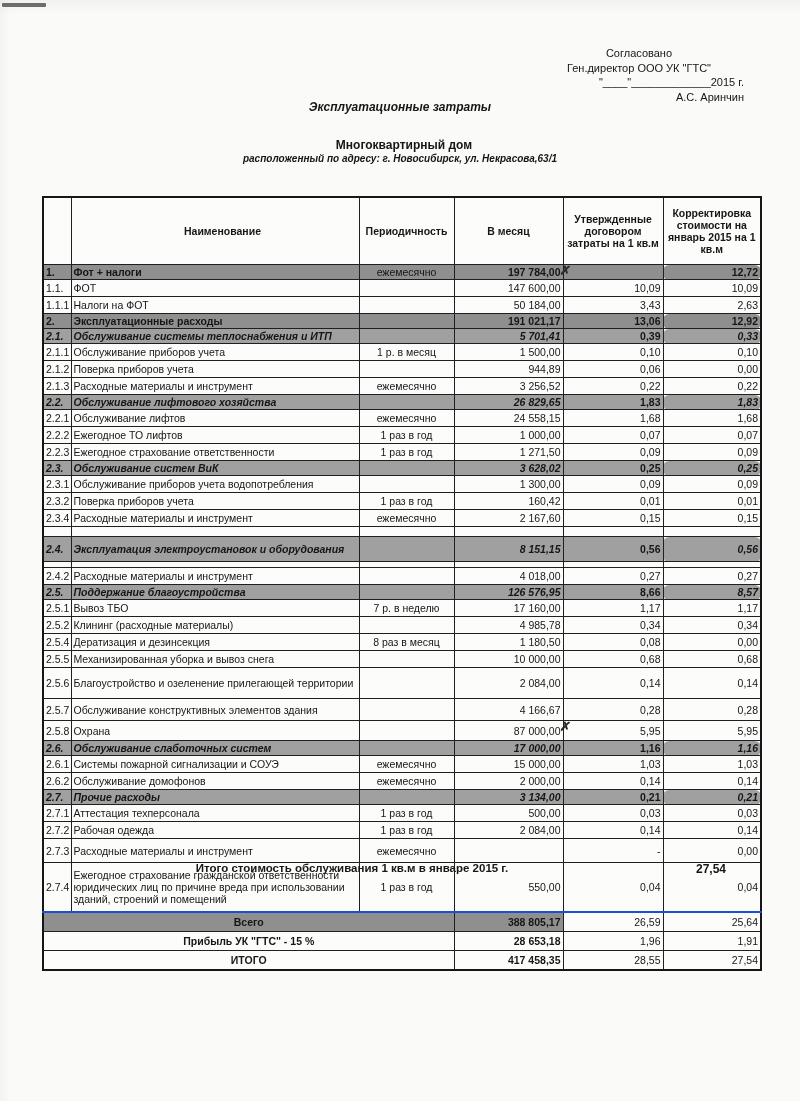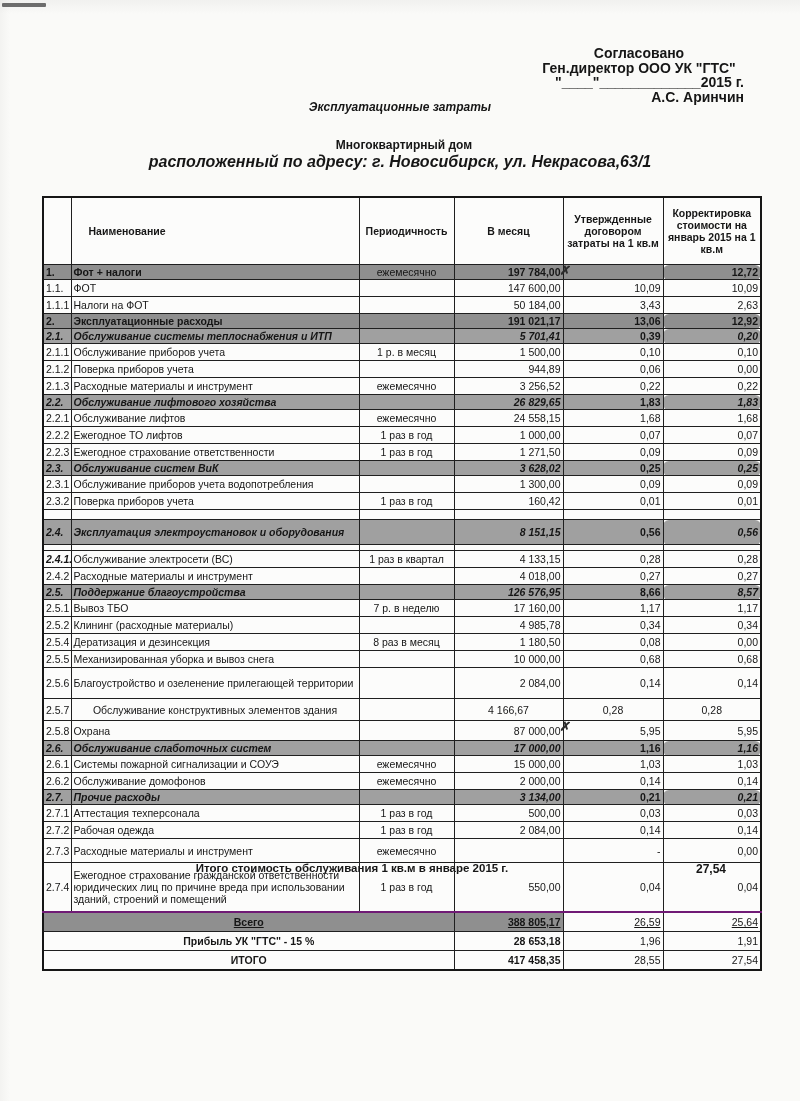--- a/index.html
+++ b/index.html
@@ -17,74 +17,74 @@
                linear-gradient(90deg, rgba(180,180,178,.10), rgba(255,255,255,0) 10px);
     pointer-events:none;
   }
   .scan-mark{
     position:absolute;left:2px;top:3px;width:44px;height:4px;
     background:#555;border-radius:1px;opacity:.85;
   }
   
   .approval{
     position:absolute;top:46px;right:56px;width:210px;
-    font-size:14px;line-height:14.5px;text-align:center;font-weight:bold;
+    font-size:11px;line-height:14.5px;text-align:center;
   }
   .approval .r{text-align:right;}
   
   .title{
     position:absolute;top:100px;left:0;width:100%;
     text-align:center;font-size:12px;font-weight:bold;font-style:italic;
   }
   .subtitle1{
     position:absolute;top:138px;left:4px;width:100%;
     text-align:center;font-size:12px;font-weight:bold;
   }
   .subtitle2{
     position:absolute;top:153px;left:0;width:100%;
-    text-align:center;font-size:16px;font-weight:bold;font-style:italic;
+    text-align:center;font-size:10px;font-weight:bold;font-style:italic;
   }
   
   table.cost{
     position:absolute;left:42px;top:196px;
     border-collapse:collapse;table-layout:fixed;width:718px;
     background:#fcfcfb;
   }
   table.cost th, table.cost td{
     border:1px solid #1f1f1f;
     font-size:10.5px;line-height:12px;
     padding:1px 2px;
     vertical-align:middle;
     overflow:visible;
   }
   table.cost{border:2px solid #161616;}
   thead th{
     height:64px;font-weight:bold;font-size:10.5px;line-height:12.5px;
     text-align:center;background:#fcfcfb;border-bottom:2px solid #161616;margin-left:48px;
   }
-  thead th.name{text-align:left;padding-left:17px;}
+  thead th.name{text-align:center;padding-left:17px;}
   td.c-num{text-align:left;padding-left:2px;}
   td.c-name{text-align:left;padding-left:3px;}
   td.c-period{text-align:center;}
   td.c-month{text-align:right;padding-right:14px;position:relative;}
   td.c-approved{text-align:right;padding-right:22px;}
   td.c-corr{text-align:right;padding-right:25px;border-radius:6px;}
   tr.n td{height:14px;}
-  tr.h17 td{height:17px;} tr.h19 td{height:19px;text-align:center;} tr.h21 td{height:21px;}
+  tr.h17 td{height:17px;} tr.h19 td{height:19px;} tr.h21 td{height:21px;}
   tr.s1 td{background:var(--g1);font-weight:bold;}
   tr.s1 td.c-period{font-weight:normal;}
   tr.s2 td{background:var(--g2);font-weight:bold;}
   tr.s2 td.c-num, tr.s2 td.c-name, tr.s2 td.c-month, tr.s2 td.c-corr{font-style:italic;}
   tr.sec24 td{height:22px;}
   tr.sp1 td{height:9px;background:#fcfcfb;padding:0;}
   tr.sp2 td{height:5px;background:#fcfcfb;padding:0;}
   tr.wrap2 td{height:28px;}
   tr.wrap3 td{height:46px;}
   td.bi-num{font-weight:bold;font-style:italic;}
-  tr.total td{height:16px;border-top:2px solid #701a75;text-decoration:underline;}
+  tr.total td{height:16px;border-top:2px solid #1d4ed8;}
   tr.total td.t-label{background:var(--g1);font-weight:bold;text-align:center;}
   tr.total td.c-month{background:var(--g1);font-weight:bold;padding-left:23px;}
   tr.tw td{height:16px;}
   tr.tw td.t-label{font-weight:bold;text-align:center;}
   tr.tw td.c-month{font-weight:bold;}
   .mark{
     position:absolute;right:-8px;top:0px;
     font-size:13px;font-weight:bold;color:#2c2c2c;
     transform:rotate(8deg);font-style:normal;
   }
@@ -164,21 +164,21 @@
           <td class="c-month">191 021,17</td>
           <td class="c-approved">13,06</td>
           <td class="c-corr">12,92</td>
         </tr>
         <tr class="s2">
           <td class="c-num">2.1.</td>
           <td class="c-name">Обслуживание системы теплоснабжения и ИТП</td>
           <td class="c-period"></td>
           <td class="c-month">5 701,41</td>
           <td class="c-approved">0,39</td>
-          <td class="c-corr">0,20</td>
+          <td class="c-corr">0,33</td>
         </tr>
         <tr class="n">
           <td class="c-num">2.1.1</td>
           <td class="c-name"> Обслуживание приборов учета</td>
           <td class="c-period">1 р. в месяц</td>
           <td class="c-month">1 500,00</td>
           <td class="c-approved">0,10</td>
           <td class="c-corr">0,10</td>
         </tr>
         <tr class="n">
@@ -246,20 +246,28 @@
           <td class="c-corr">0,09</td>
         </tr>
         <tr class="n">
           <td class="c-num">2.3.2</td>
           <td class="c-name">Поверка приборов учета</td>
           <td class="c-period">1 раз в год</td>
           <td class="c-month">160,42</td>
           <td class="c-approved">0,01</td>
           <td class="c-corr">0,01</td>
         </tr>
+        <tr class="n">
+          <td class="c-num">2.3.4</td>
+          <td class="c-name">Расходные материалы и инструмент</td>
+          <td class="c-period">ежемесячно</td>
+          <td class="c-month">2 167,60</td>
+          <td class="c-approved">0,15</td>
+          <td class="c-corr">0,15</td>
+        </tr>
         <tr class="sp1">
           <td class=""></td>
           <td class=""></td>
           <td class=""></td>
           <td class=""></td>
           <td class=""></td>
           <td class=""></td>
         </tr>
         <tr class="s2 sec24">
           <td class="c-num">2.4.</td>
@@ -269,28 +277,20 @@
           <td class="c-approved">0,56</td>
           <td class="c-corr">0,56</td>
         </tr>
         <tr class="sp2">
           <td class=""></td>
           <td class=""></td>
           <td class=""></td>
           <td class=""></td>
           <td class=""></td>
           <td class=""></td>
-        </tr>
-        <tr class="n">
-          <td class="c-num bi-num">2.4.1.</td>
-          <td class="c-name">Обслуживание электросети (ВС)</td>
-          <td class="c-period">1 раз в квартал</td>
-          <td class="c-month">4 133,15</td>
-          <td class="c-approved">0,28</td>
-          <td class="c-corr">0,28</td>
         </tr>
         <tr class="n">
           <td class="c-num">2.4.2</td>
           <td class="c-name">Расходные материалы и инструмент</td>
           <td class="c-period"></td>
           <td class="c-month">4 018,00</td>
           <td class="c-approved">0,27</td>
           <td class="c-corr">0,27</td>
         </tr>
         <tr class="s2">

